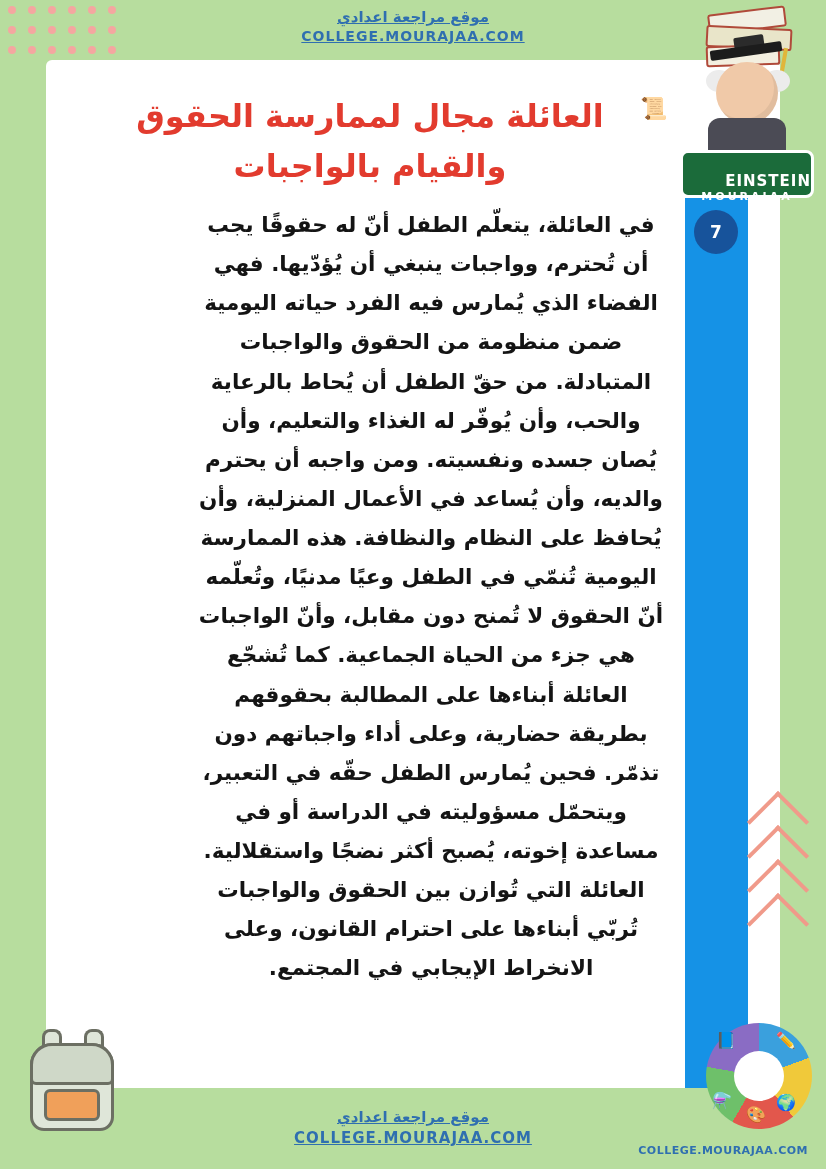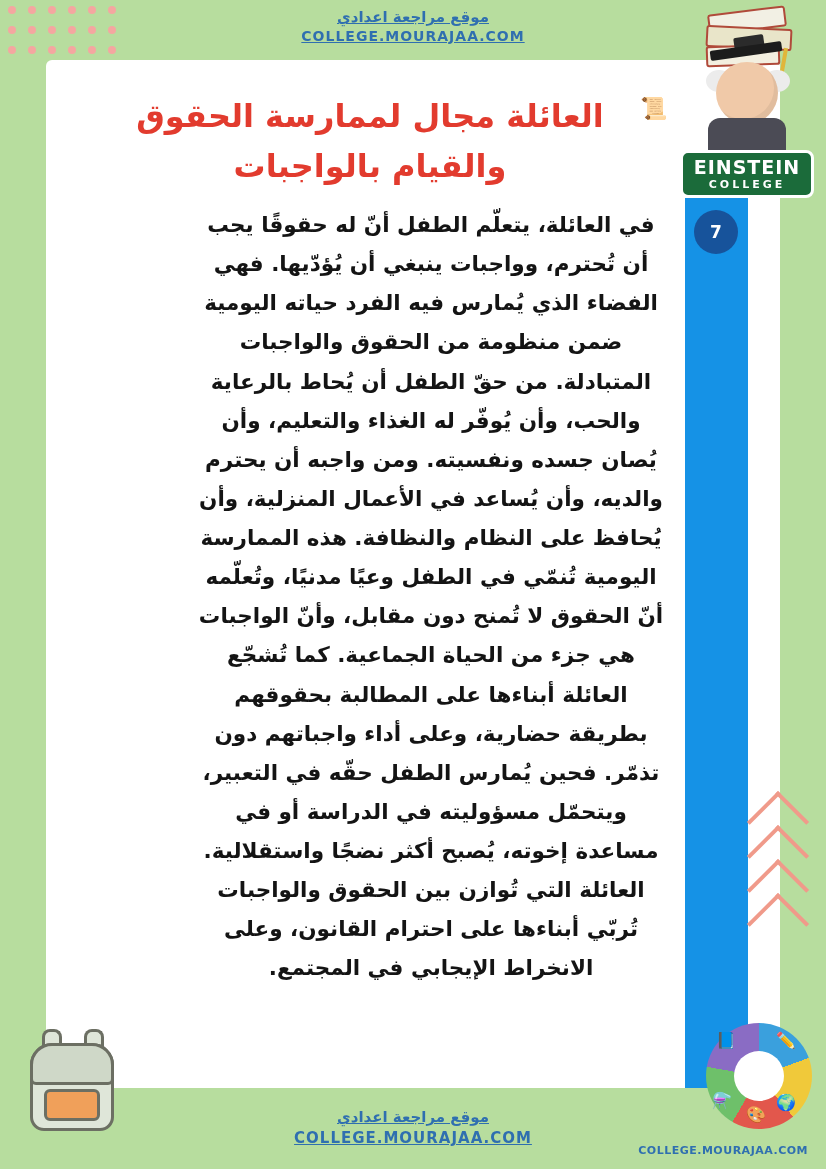--- a/index.html
+++ b/index.html
@@ -277,21 +277,21 @@
     width: 128px;
     height: 42px;
     background: #1b6b3a;
     border: 3px solid #ffffff;
     border-radius: 8px;
     color: #ffffff;
     text-align: center;
     direction: ltr;
     z-index: 9;
   }
-  .academy-plate .l1 { font-size: 19px; font-weight: bold; letter-spacing: 1px; margin-top: 3px; }
+  .academy-plate .l1 { font-size: 15px; font-weight: bold; letter-spacing: 1px; margin-top: 19px; text-align: right; }
   .academy-plate .l2 { font-size: 11px; font-weight: bold; letter-spacing: 3px; }
 
   
   .chevrons {
     position: absolute;
     right: 8px;
     top: 800px;
     width: 70px;
     height: 180px;
     z-index: 6;
@@ -437,21 +437,21 @@
     <div class="cap"></div>
     <div class="tassel"></div>
     <div class="hair-l"></div>
     <div class="hair-r"></div>
     <div class="head"></div>
     <div class="body-suit"></div>
   </div>
 
   <div class="academy-plate">
     <div class="l1">EINSTEIN</div>
-    <div class="l2">COLLEGE</div>
+    <div class="l2">MOURAJAA</div>
   </div>
 
   <div class="chevrons">
     <div class="chev" style="left:8px;top:0px"></div>
     <div class="chev" style="left:8px;top:34px"></div>
     <div class="chev" style="left:8px;top:68px"></div>
     <div class="chev" style="left:8px;top:102px"></div>
   </div>
 
   <div class="circle-cluster">

